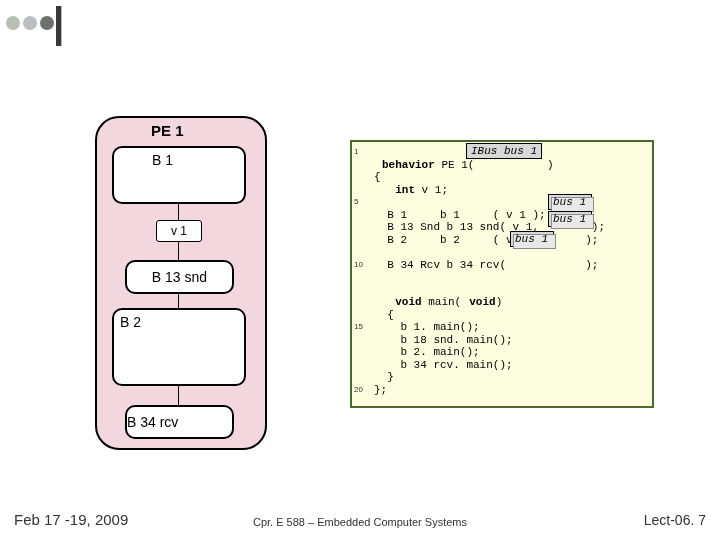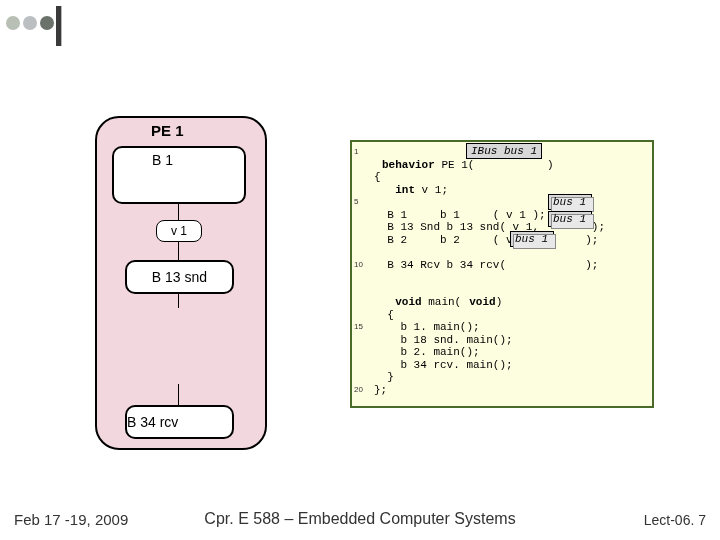--- a/index.html
+++ b/index.html
@@ -80,21 +80,21 @@
   .b2 { left: 112px; top: 308px; width: 130px; height: 74px; }
   .b2 .lbl { position: absolute; left: 6px; top: 4px; }
   .b34rcv { left: 125px; top: 405px; width: 105px; height: 30px; text-align: left; line-height: 30px; }
   .v1pill {
     position: absolute;
     left: 156px;
     top: 220px;
     width: 44px;
     height: 20px;
     border: 1px solid #000;
-    border-radius: 8px;
+    border-radius: 3px;
     background: #fff;
     font-size: 12px;
     text-align: center;
     line-height: 20px;
   }
   .conn {
     position: absolute;
     width: 0;
     border-left: 1px solid #000;
   }
@@ -163,21 +163,21 @@
     bottom: 12px;
     font-size: 15px;
     color: #333;
   }
   .footer-mid {
     position: absolute;
     left: 0;
     right: 0;
     bottom: 12px;
     text-align: center;
-    font-size: 16px;
+    font-size: 11px;
     color: #333;
   }
   .footer-right {
     position: absolute;
     right: 14px;
     bottom: 12px;
     font-size: 14px;
     color: #333;
   }
 </style>
@@ -200,20 +200,23 @@
       <span class="lbl">B 1</span>
     </div>
 
   <div class="conn c1"></div>
   <div class="v1pill">v 1</div>
   <div class="conn c2"></div>
 
   <div class="box b13snd">B 13 snd</div>
   <div class="conn c3"></div>
 
+  <div class="box b2">
+      <span class="lbl">B 2</span>
+    </div>
   <div class="conn c4"></div>
 
   <div class="box b34rcv">B 34 rcv</div>
 
   <div class="code-panel">
     <div class="code">
 <span class="lnnum" style="top:4px">1</span><span class="bw">behavior</span><span> PE 1(</span><span>           )</span>
 <span>{</span>
 <span class="bw">  int</span><span> v 1;</span>
 <span></span>

